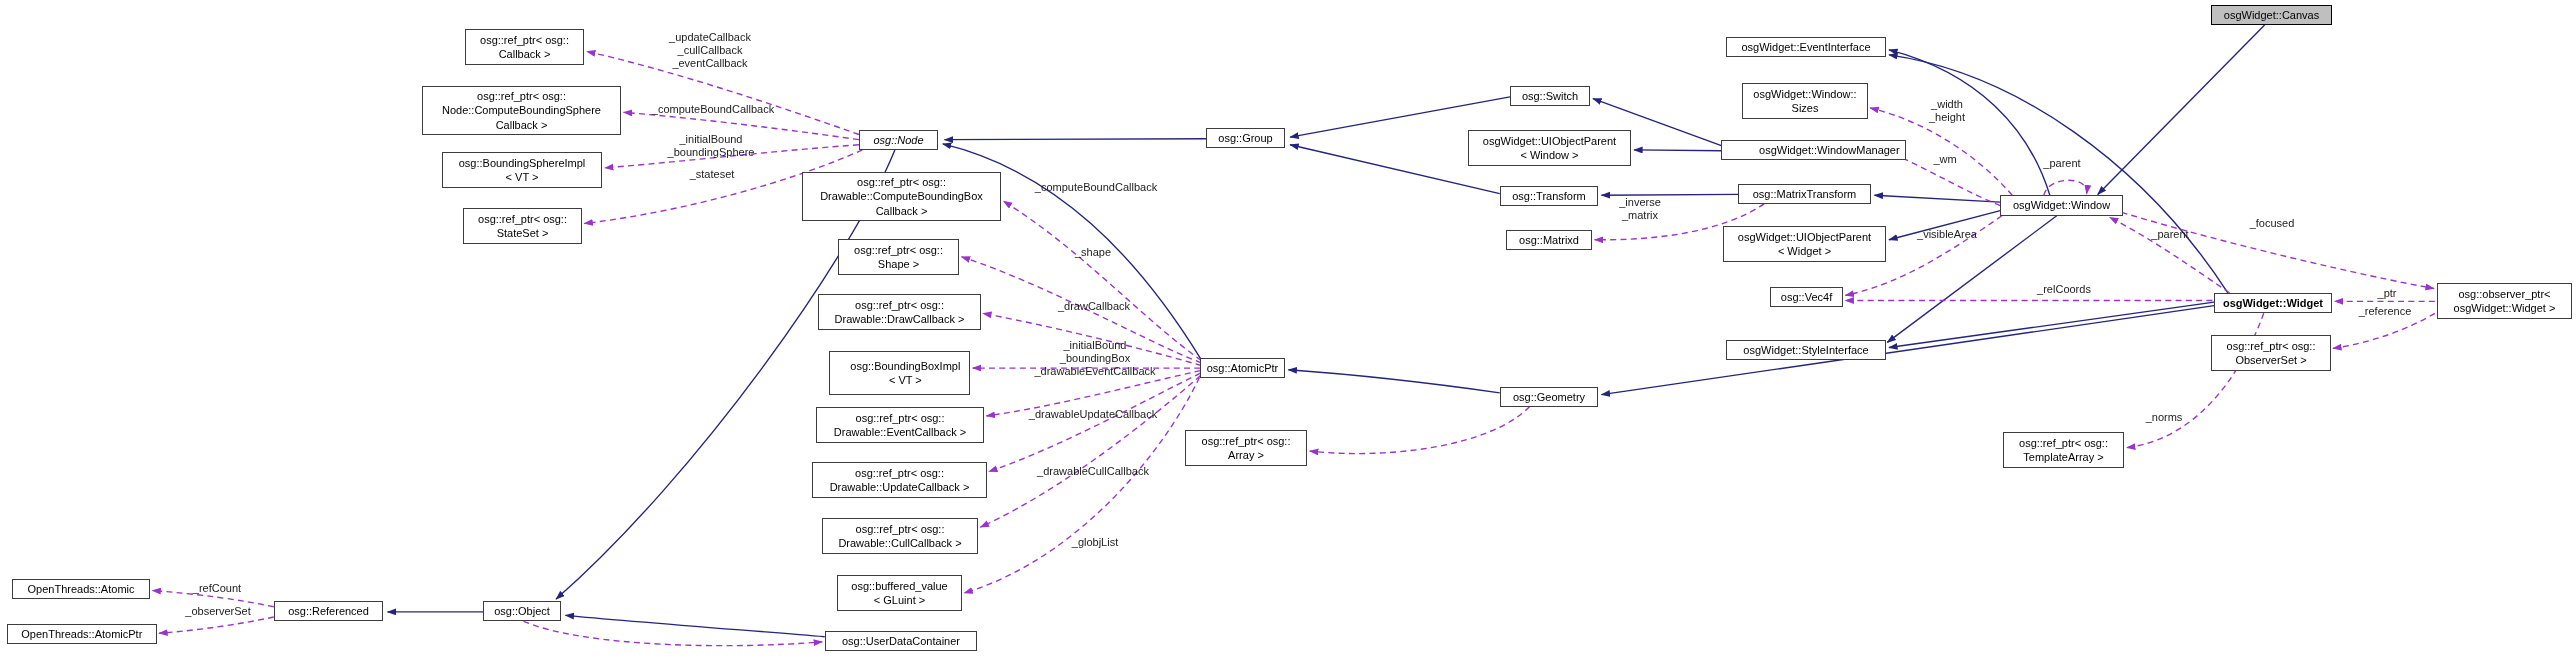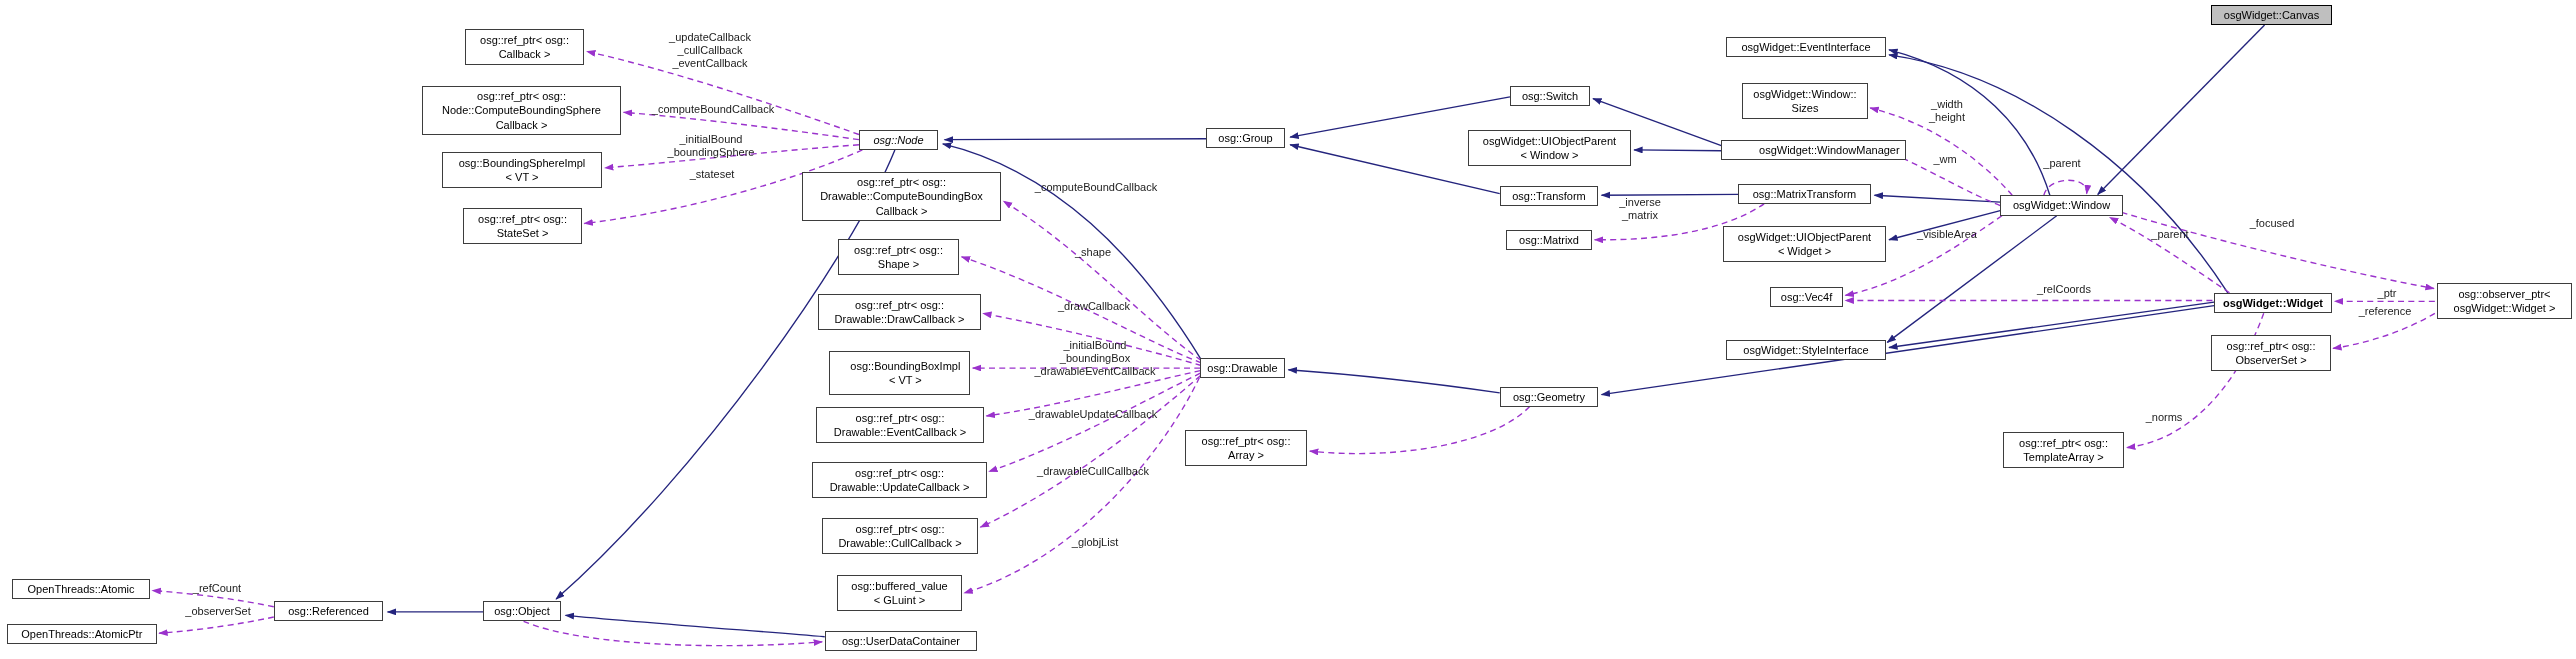--- a/index.html
+++ b/index.html
@@ -141,21 +141,21 @@
     <div class="node" style="left: 274px; top: 601px; width: 109px; height: 19.7px;">
       <div>osg::Referenced</div>
     </div>
     <div class="node" style="left: 12px; top: 579px; width: 138px; height: 19.7px;">
       <div>OpenThreads::Atomic</div>
     </div>
     <div class="node" style="left: 6.8px; top: 624px; width: 150px; height: 19.7px;">
       <div>OpenThreads::AtomicPtr</div>
     </div>
     <div class="node" style="left: 1200px; top: 358px; width: 85px; height: 19.7px;">
-      <div>osg::Drawable</div>
+      <div>osg::AtomicPtr</div>
     </div>
     <div class="node" style="left: 1185px; top: 430px; width: 122px; height: 36px;">
       <div>osg::ref_ptr&lt; osg::</div>
       <div>Array &gt;</div>
     </div>
     <div class="node" style="left: 1500px; top: 387px; width: 98px; height: 19.7px;">
       <div>osg::Geometry</div>
     </div>
     <div class="node" style="left: 1510px; top: 86px; width: 80px; height: 19.7px;">
       <div>osg::Switch</div>

